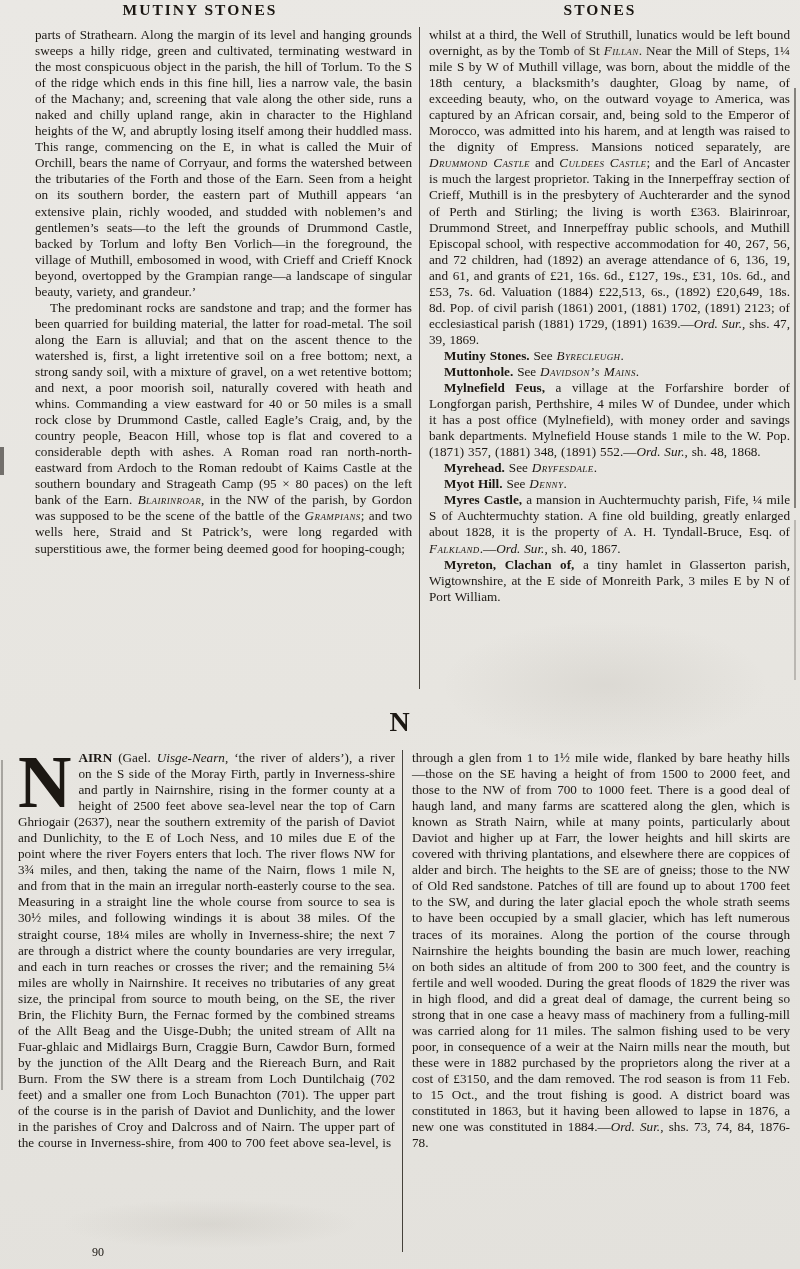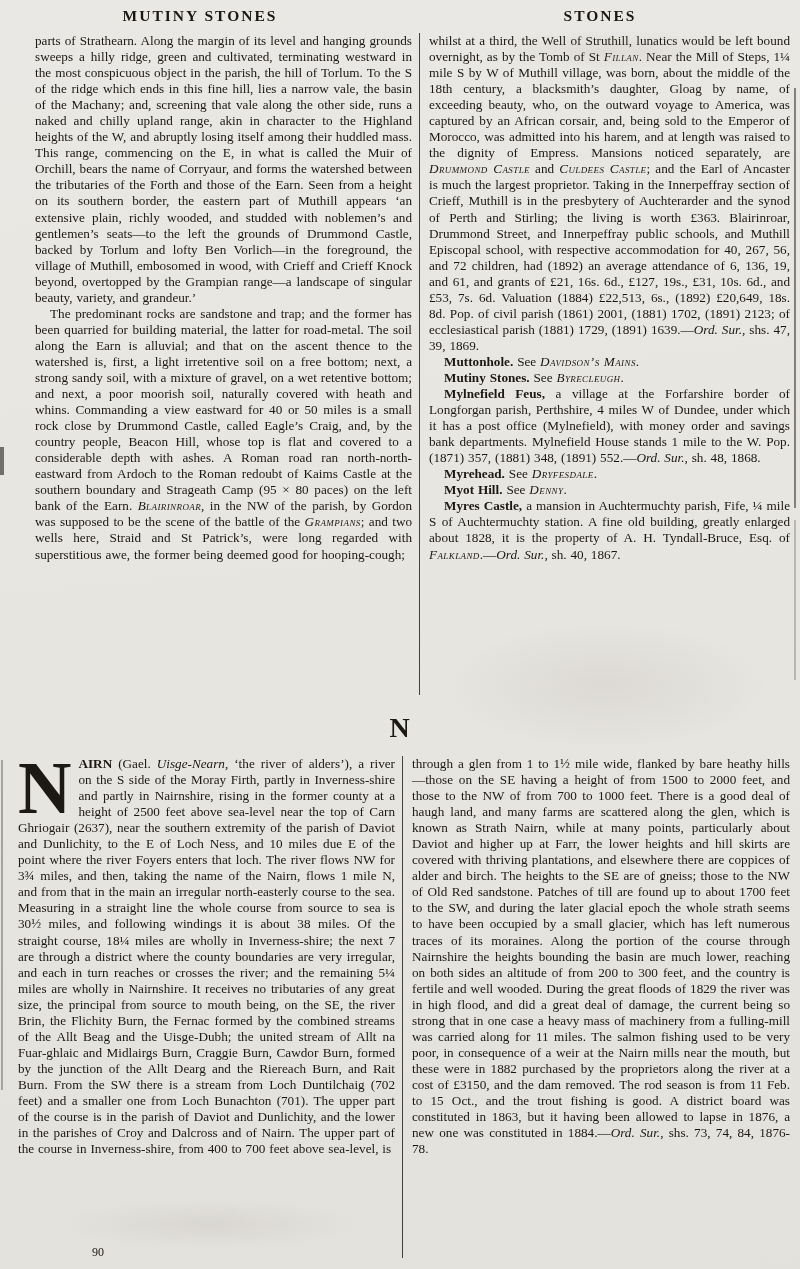--- a/index.html
+++ b/index.html
@@ -4,21 +4,21 @@
 <style>
   html,body { margin:0; padding:0; }
   .page {
     position:relative;
     width:800px; height:1269px;
     background:linear-gradient(175deg,#eae8e4 0%,#e7e5e0 55%,#e3e1dc 100%);
     font-family:"Liberation Serif","DejaVu Serif",serif;
     color:#1c1813;
     overflow:hidden;
   }
-  .running-head { display:flex; padding-top:7px; }
+  .running-head { display:flex; padding-top:1px; }
   .running-head .head {
     width:50%; text-align:center;
     font-size:15.5px; font-weight:700; letter-spacing:2px;
   }
   .section { display:flex; padding:0 6px 0 18px; overflow:hidden; }
   .section-top { height:662px; margin-top:8px;padding-left:35px; }
   .section-bottom { height:502px; }
   .col { text-align:justify; }
   .col-l { width:377px; }
   .col-r { flex:1; padding-right:4px; }
@@ -63,26 +63,27 @@
   </div>
 
   <div class="section section-top">
     <div class="col col-l">
         <p class="para"><span class="run-p">parts of Strathearn.  Along the margin of its level and hanging grounds sweeps a hilly ridge, green and cultivated, terminating westward in the most conspicuous object in the parish, the hill of Torlum.  To the S of the ridge which ends in this fine hill, lies a narrow vale, the basin of the Machany; and, screening that vale along the other side, runs a naked and chilly upland range, akin in character to the Highland heights of the W, and abruptly losing itself among their huddled mass.  This range, commencing on the E, in what is called the Muir of Orchill, bears the name of Corryaur, and forms the watershed between the tributaries of the Forth and those of the Earn.  Seen from a height on its southern border, the eastern part of Muthill appears ‘an extensive plain, richly wooded, and studded with noblemen’s and gentlemen’s seats—to the left the grounds of Drummond Castle, backed by Torlum and lofty Ben Vorlich—in the foreground, the village of Muthill, embosomed in wood, with Crieff and Crieff Knock beyond, overtopped by the Grampian range—a landscape of singular beauty, variety, and grandeur.’</span></p>
         <p class="para indent"><span class="run-p">The predominant rocks are sandstone and trap; and the former has been quarried for building material, the latter for road-metal.  The soil along the Earn is alluvial; and that on the ascent thence to the watershed is, first, a light irretentive soil on a free bottom; next, a strong sandy soil, with a mixture of gravel, on a wet retentive bottom; and next, a poor moorish soil, naturally covered with heath and whins.  Commanding a view eastward for 40 or 50 miles is a small rock close by Drummond Castle, called Eagle’s Craig, and, by the country people, Beacon Hill, whose top is flat and covered to a considerable depth with ashes.  A Roman road ran north-north-eastward from Ardoch to the Roman redoubt of Kaims Castle at the southern boundary and Strageath Camp (95 × 80 paces) on the left bank of the Earn.  </span><span class="run-sc">Blairinroar</span><span class="run-p">, in the NW of the parish, by Gordon was supposed to be the scene of the battle of the </span><span class="run-sc">Grampians</span><span class="run-p">; and two wells here, Straid and St Patrick’s, were long regarded with superstitious awe, the former being deemed good for hooping-cough;</span></p>
       </div>
     <div class="divider"></div>
     <div class="col col-r">
         <p class="para"><span class="run-p">whilst at a third, the Well of Struthill, lunatics would be left bound overnight, as by the Tomb of St </span><span class="run-sc">Fillan</span><span class="run-p">.  Near the Mill of Steps, 1¼ mile S by W of Muthill village, was born, about the middle of the 18th century, a blacksmith’s daughter, Gloag by name, of exceeding beauty, who, on the outward voyage to America, was captured by an African corsair, and, being sold to the Emperor of Morocco, was admitted into his harem, and at length was raised to the dignity of Empress.  Mansions noticed separately, are </span><span class="run-sc">Drummond Castle</span><span class="run-p"> and </span><span class="run-sc">Culdees Castle</span><span class="run-p">; and the Earl of Ancaster is much the largest proprietor.  Taking in the Innerpeffray section of Crieff, Muthill is in the presbytery of Auchterarder and the synod of Perth and Stirling; the living is worth £363.  Blairinroar, Drummond Street, and Innerpeffray public schools, and Muthill Episcopal school, with respective accommodation for 40, 267, 56, and 72 children, had (1892) an average attendance of 6, 136, 19, and 61, and grants of £21, 16s. 6d., £127, 19s., £31, 10s. 6d., and £53, 7s. 6d.  Valuation (1884) £22,513, 6s., (1892) £20,649, 18s. 8d.  Pop. of civil parish (1861) 2001, (1881) 1702, (1891) 2123; of ecclesiastical parish (1881) 1729, (1891) 1639.—</span><span class="run-i">Ord. Sur.</span><span class="run-p">, shs. 47, 39, 1869.</span></p>
+        <p class="para indent"><span class="run-b">Mutiny Stones.</span><span class="run-p">  See </span><span class="run-sc">Byrecleugh</span><span class="run-p">.</span></p>
         <p class="para indent"><span class="run-b">Muttonhole.</span><span class="run-p">  See </span><span class="run-sc">Davidson’s Mains</span><span class="run-p">.</span></p>
-        <p class="para indent"><span class="run-b">Mutiny Stones.</span><span class="run-p">  See </span><span class="run-sc">Byrecleugh</span><span class="run-p">.</span></p>
         <p class="para indent"><span class="run-b">Mylnefield Feus,</span><span class="run-p"> a village at the Forfarshire border of Longforgan parish, Perthshire, 4 miles W of Dundee, under which it has a post office (Mylnefield), with money order and savings bank departments.  Mylnefield House stands 1 mile to the W.  Pop. (1871) 357, (1881) 348, (1891) 552.—</span><span class="run-i">Ord. Sur.</span><span class="run-p">, sh. 48, 1868.</span></p>
         <p class="para indent"><span class="run-b">Myrehead.</span><span class="run-p">  See </span><span class="run-sc">Dryfesdale</span><span class="run-p">.</span></p>
         <p class="para indent"><span class="run-b">Myot Hill.</span><span class="run-p">  See </span><span class="run-sc">Denny</span><span class="run-p">.</span></p>
         <p class="para indent"><span class="run-b">Myres Castle,</span><span class="run-p"> a mansion in Auchtermuchty parish, Fife, ¼ mile S of Auchtermuchty station.  A fine old building, greatly enlarged about 1828, it is the property of A. H. Tyndall-Bruce, Esq. of </span><span class="run-sc">Falkland</span><span class="run-p">.—</span><span class="run-i">Ord. Sur.</span><span class="run-p">, sh. 40, 1867.</span></p>
+        <p class="para indent"><span class="run-b">Myreton, Clachan of,</span><span class="run-p"> a tiny hamlet in Glasserton parish, Wigtownshire, at the E side of Monreith Park, 3 miles E by N of Port William.</span></p>
       </div>
   </div>
 
   <div class="section-letter">N</div>
 
   <div class="section section-bottom">
     <div class="col col-l">
         <p class="para"><span class="run-dc">N</span><span class="run-b">AIRN</span><span class="run-p"> (Gael. </span><span class="run-i">Uisge-Nearn</span><span class="run-p">, ‘the river of alders’), a river on the S side of the Moray Firth, partly in Inverness-shire and partly in Nairnshire, rising in the former county at a height of 2500 feet above sea-level near the top of Carn Ghriogair (2637), near the southern extremity of the parish of Daviot and Dunlichity, to the E of Loch Ness, and 10 miles due E of the point where the river Foyers enters that loch.  The river flows NW for 3¾ miles, and then, taking the name of the Nairn, flows 1 mile N, and from that in the main an irregular north-easterly course to the sea.  Measuring in a straight line the whole course from source to sea is 30½ miles, and following windings it is about 38 miles.  Of the straight course, 18¼ miles are wholly in Inverness-shire; the next 7 are through a district where the county boundaries are very irregular, and each in turn reaches or crosses the river; and the remaining 5¼ miles are wholly in Nairnshire.  It receives no tributaries of any great size, the principal from source to mouth being, on the SE, the river Brin, the Flichity Burn, the Fernac formed by the combined streams of the Allt Beag and the Uisge-Dubh; the united stream of Allt na Fuar-ghlaic and Midlairgs Burn, Craggie Burn, Cawdor Burn, formed by the junction of the Allt Dearg and the Riereach Burn, and Rait Burn.  From the SW there is a stream from Loch Duntilchaig (702 feet) and a smaller one from Loch Bunachton (701).  The upper part of the course is in the parish of Daviot and Dunlichity, and the lower in the parishes of Croy and Dalcross and of Nairn.  The upper part of the course in Inverness-shire, from 400 to 700 feet above sea-level, is</span></p>
       </div>
     <div class="divider"></div>

